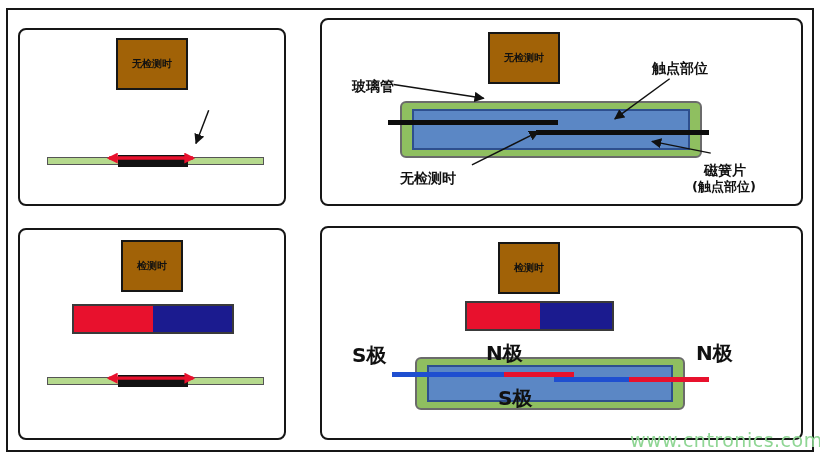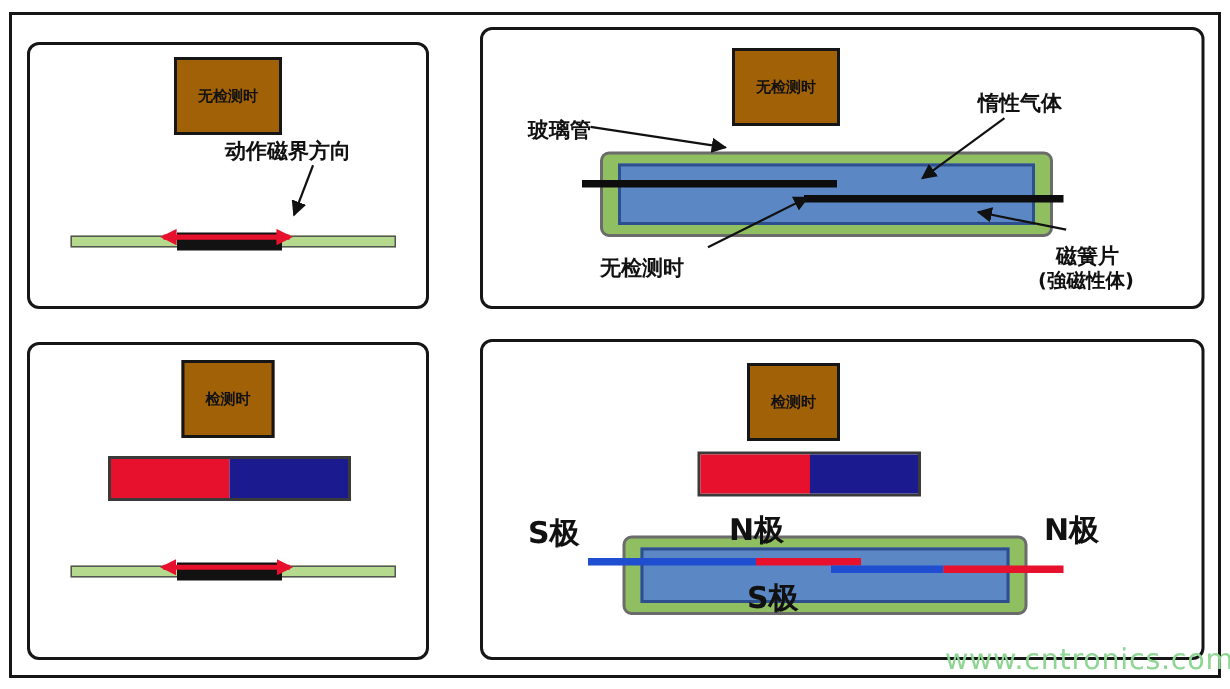--- a/index.html
+++ b/index.html
@@ -68,48 +68,47 @@
   .watermark{position:absolute;left:630px;top:429px;font-size:19px;color:#8fd694;letter-spacing:.5px;}
 </style>
 </head>
 <body>
 
 <div class="canvas">
   <div class="frame"></div>
 
   <section class="panel p-tl">
     <div class="title-box">无检测时</div>
-    <div class="label lbl-field">动作磁界方向</div>
     <div class="strip strip-tl"></div>
     <div class="seg seg-tl"></div>
     <svg class="overlay" viewBox="0 0 268 178">
       <defs>
         <marker id="mb-tl" viewBox="0 0 10 10" refX="9" refY="5" markerWidth="7" markerHeight="7" orient="auto-start-reverse">
           <path d="M0 0 L10 5 L0 10 Z" fill="#111"></path>
         </marker>
         <marker id="mr-tl" viewBox="0 0 10 10" refX="8" refY="5" markerWidth="3.2" markerHeight="3.2" orient="auto-start-reverse">
           <path d="M0 0 L10 5 L0 10 Z" fill="#e8112d"></path>
         </marker>
       </defs>
       <line x1="192" y1="82" x2="179" y2="116" stroke="#111" stroke-width="1.5" marker-end="url(#mb-tl)"></line>
       <line x1="90" y1="131" x2="176" y2="131" stroke="#e8112d" stroke-width="3.5" marker-start="url(#mr-tl)" marker-end="url(#mr-tl)"></line>
     </svg>
   </section>
 
   <section class="panel p-tr">
     <div class="title-box">无检测时</div>
     <div class="label lbl-glass">玻璃管</div>
-    <div class="label lbl-gas">惰性气体</div>
+    <div class="label lbl-gas">触点部位</div>
     <div class="tube-outer tube-tr"></div>
     <div class="tube-inner tube-tr-in"></div>
     <div class="lead lead-tr-top"></div>
     <div class="lead lead-tr-bot"></div>
     <div class="label lbl-contact">无检测时</div>
     <div class="label lbl-reed">磁簧片</div>
-    <div class="label lbl-reed-sub">(強磁性体)</div>
+    <div class="label lbl-reed-sub">(触点部位)</div>
     <svg class="overlay" viewBox="0 0 483 188">
       <defs>
         <marker id="mb-tr" viewBox="0 0 10 10" refX="9" refY="5" markerWidth="7" markerHeight="7" orient="auto-start-reverse">
           <path d="M0 0 L10 5 L0 10 Z" fill="#111"></path>
         </marker>
       </defs>
       <line x1="70" y1="66" x2="162" y2="80" stroke="#111" stroke-width="1.5" marker-end="url(#mb-tr)"></line>
       <line x1="352" y1="60" x2="296" y2="101" stroke="#111" stroke-width="1.5" marker-end="url(#mb-tr)"></line>
       <line x1="150" y1="148" x2="218" y2="114" stroke="#111" stroke-width="1.5" marker-end="url(#mb-tr)"></line>
       <line x1="394" y1="136" x2="334" y2="124" stroke="#111" stroke-width="1.5" marker-end="url(#mb-tr)"></line>

